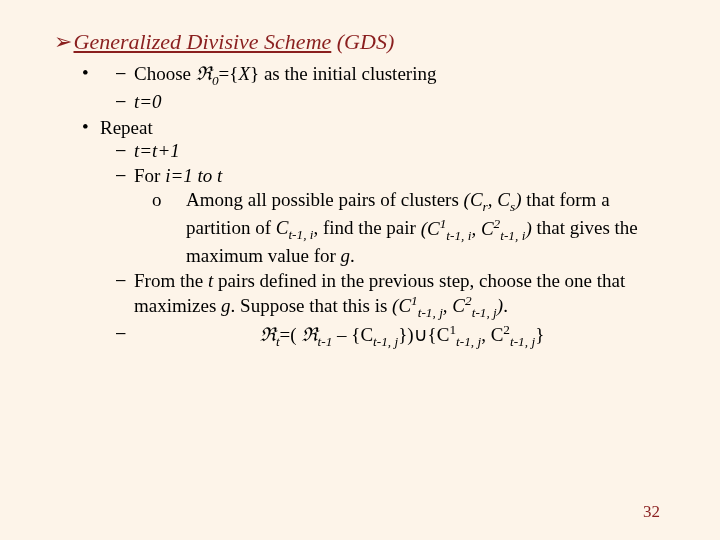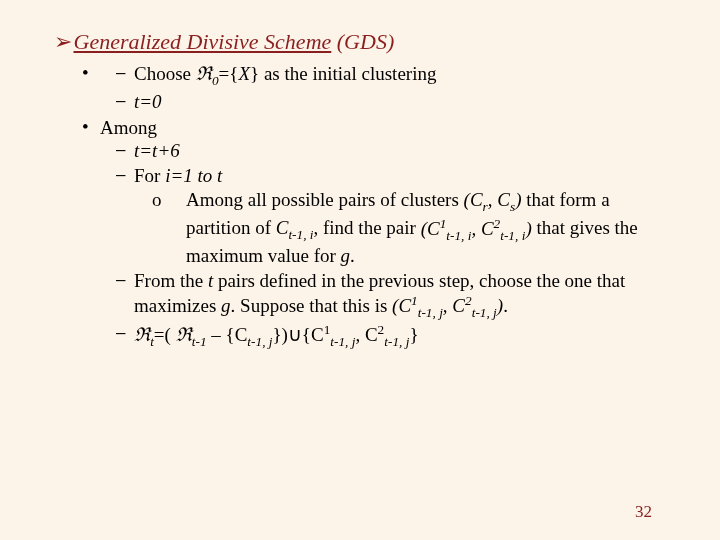--- a/index.html
+++ b/index.html
@@ -86,26 +86,27 @@
   }
   .it { font-style: italic; }
   .sub { font-size: 0.7em; vertical-align: sub; font-style: italic; }
   .sup { font-size: 0.7em; vertical-align: super; }
   .scr {
     font-family: "Brush Script MT", "Lucida Handwriting", cursive;
     font-style: italic;
   }
   .pagenum {
     position: absolute;
-    right: 68px;
+    right: 60px;
     bottom: 18px;
     color: #8a1f1f;
     font-size: 17px;
   }
   .center {
+    text-align: center;
     display: block;
   }
   .nowrap { white-space: nowrap; margin-top: 24px; }
 </style>
 </head>
 <body>
 
 <div class="slide">
 
   <div class="title-line">
@@ -120,24 +121,24 @@
         <li>
           <span>Choose </span><span class="scr">ℜ</span><span class="sub">0</span>={<span class="it">X</span>}<span> as the initial clustering</span>
         </li>
         <li>
           <span class="it">t=0</span>
         </li>
       </ul>
     </li>
 
     <li>
-      <span>Among</span>
+      <span>Repeat</span>
       <ul class="b2">
         <li>
-          <span class="it">t=t+6</span>
+          <span class="it">t=t+1</span>
         </li>
         <li>
           <span>For </span><span class="it">i=1 to t</span>
           <div class="b3">
             <div class="b3line">
               <span class="o">o</span>
               <span>Among all possible pairs of clusters </span><span class="it nowrap">(C<span class="sub">r</span>, C<span class="sub">s</span>)</span><span> that form a partition of </span><span class="it">C</span><span class="sub">t-1, i</span><span>, find the pair </span><span class="it nowrap">(C<span class="sup">1</span><span class="sub">t-1, i</span>, C<span class="sup">2</span><span class="sub">t-1, i</span>)</span><span> that gives the maximum value for </span><span class="it">g</span><span>.</span>
             </div>
           </div>
         </li>

